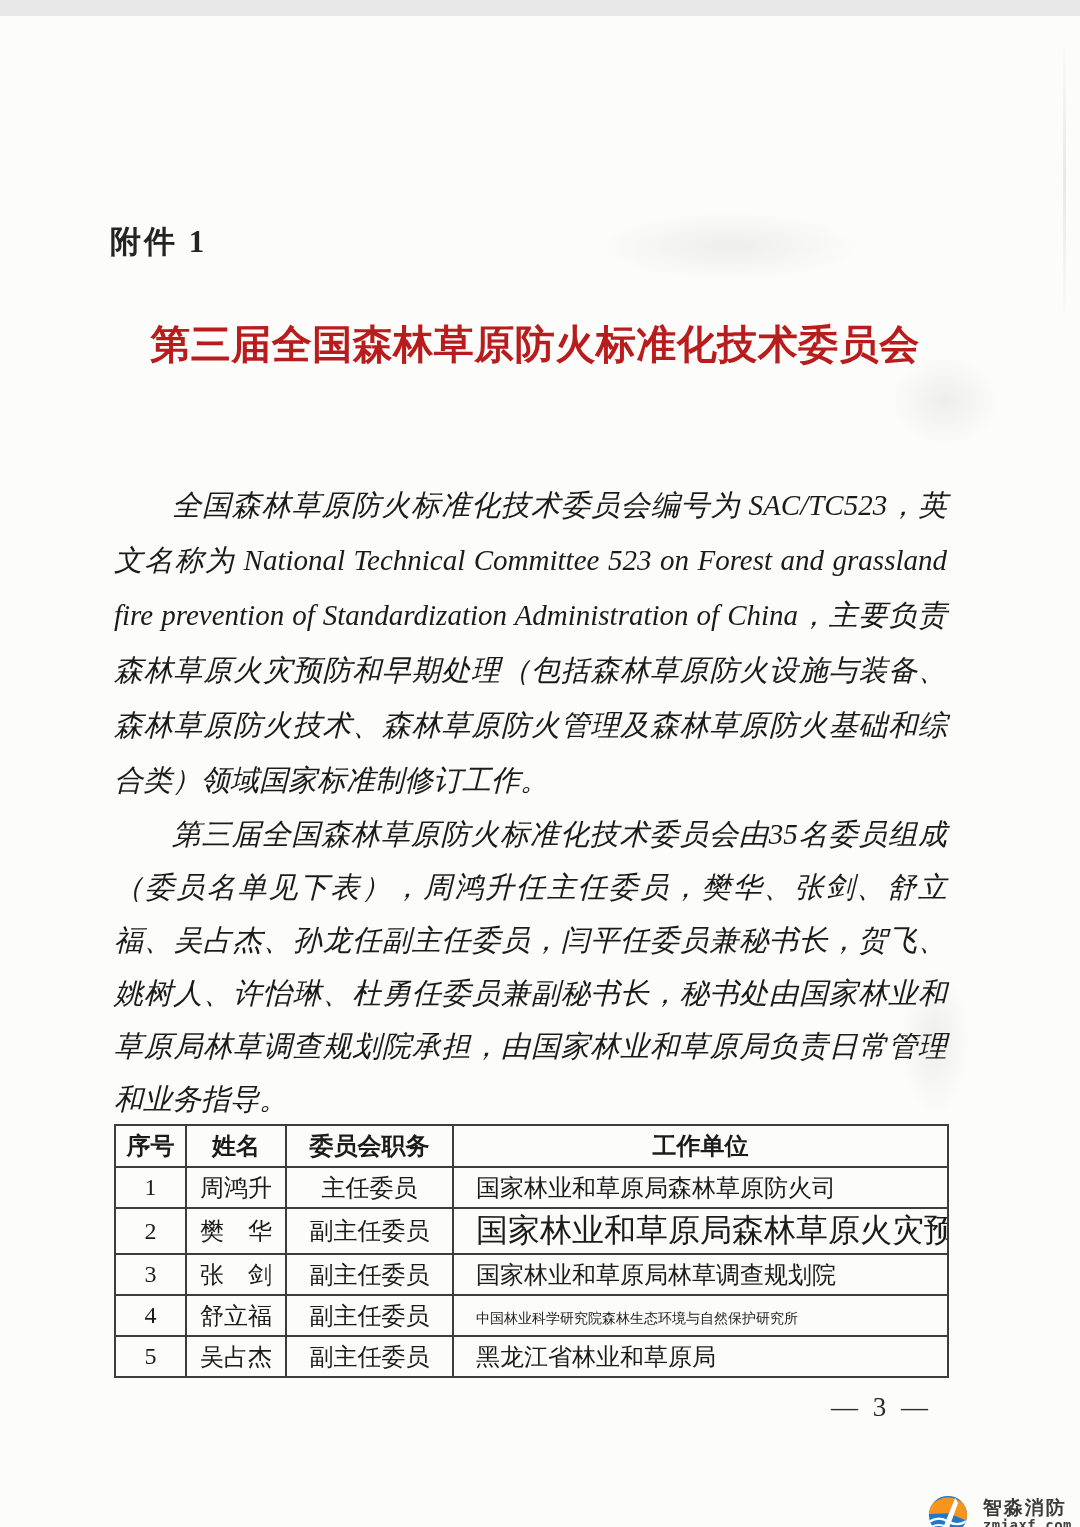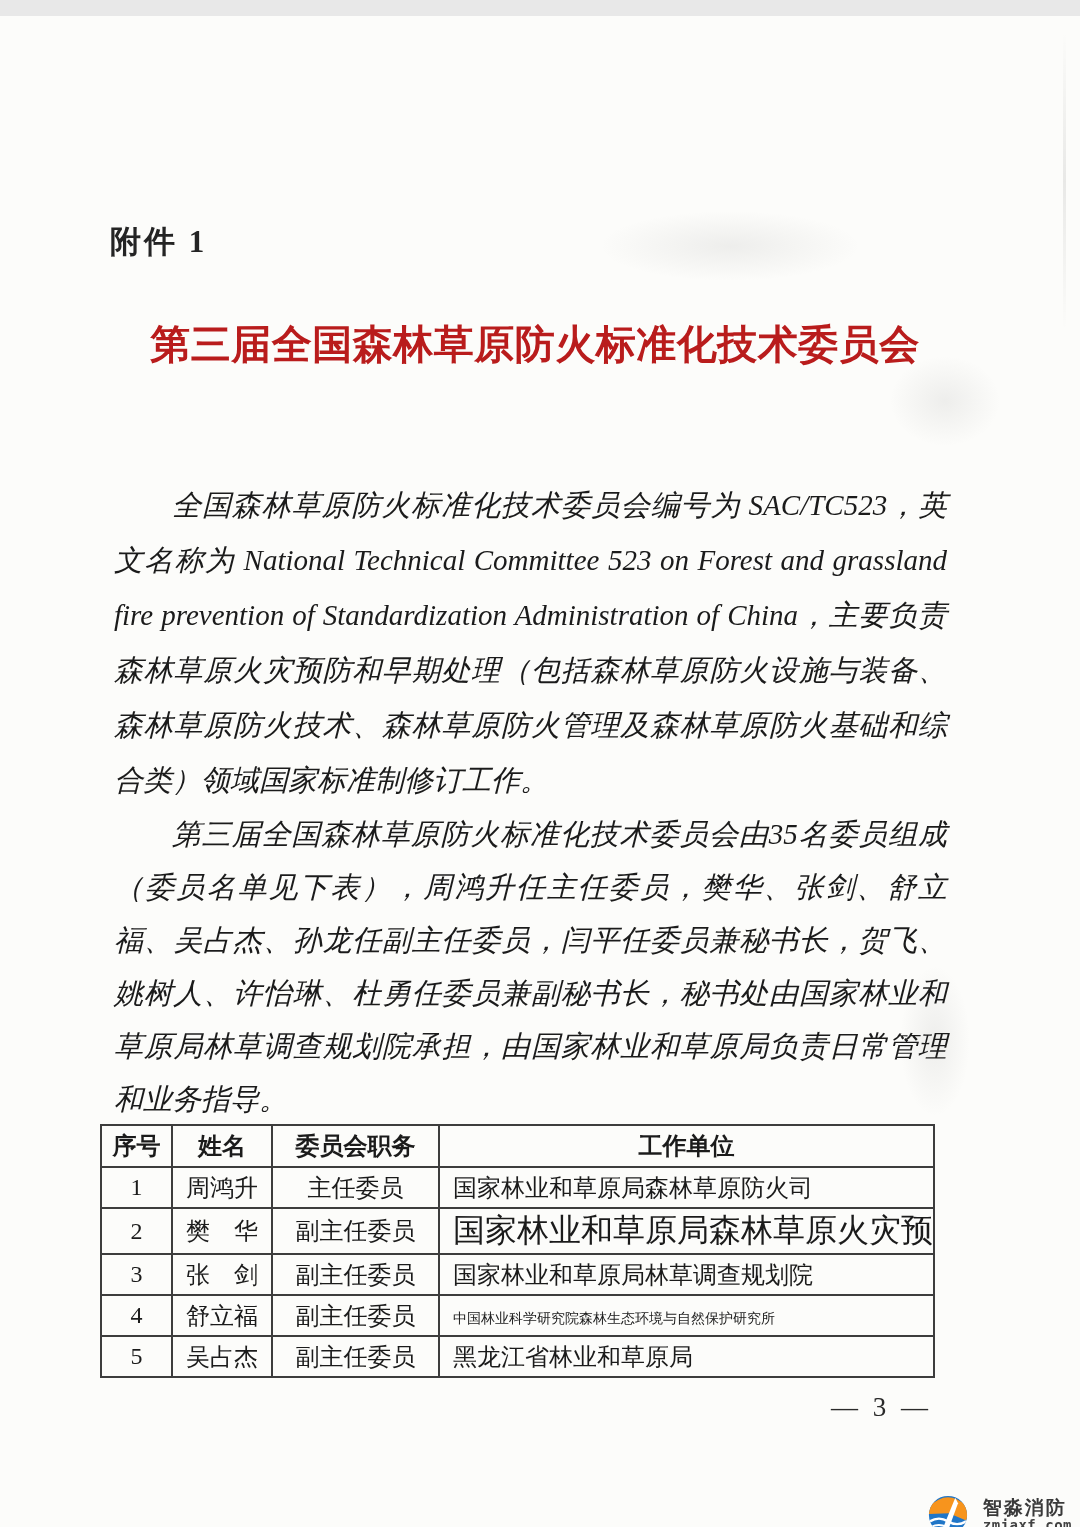--- a/index.html
+++ b/index.html
@@ -36,30 +36,30 @@
 
   .bodytext {
     position:absolute; left:114px; top:462px; width:833px;
     font-size:29px; text-align:justify; color:#1b1b1b;font-style:italic;
   }
   .bodytext p { margin:0; text-indent:2em; }
   .bodytext p.p1 { line-height:55px; }
   .bodytext p.p2 { line-height:53px; }
 
   table.committee {
-    position:absolute; left:100px; top:1108px;
+    position:absolute; left:114px; top:1108px;
     width:833px; border-collapse:collapse; table-layout:fixed;
     font-size:24px; color:#1b1b1b;
   }
   table.committee th, table.committee td {
     border:2px solid #3d3d3d; padding:0 6px; overflow:hidden;
   }
   table.committee th { height:40px; font-weight:700; text-align:center; }
   table.committee td { height:39px; text-align:center; }
-  table.committee td.org { text-align:left; padding-left:13px; white-space:nowrap; }
+  table.committee td.org { text-align:left; padding-left:22px; white-space:nowrap; }
   table.committee td.org span { white-space:nowrap; }
   col.c-seq { width:71px; } col.c-name { width:100px; }
   col.c-role { width:167px; } col.c-org { width:495px; }
 
   .page-number {
     position:absolute; top:1376px; right:148px;
     font-size:27px; letter-spacing:4px; color:#2a2a2a;
   }
 
   .brandmark {

